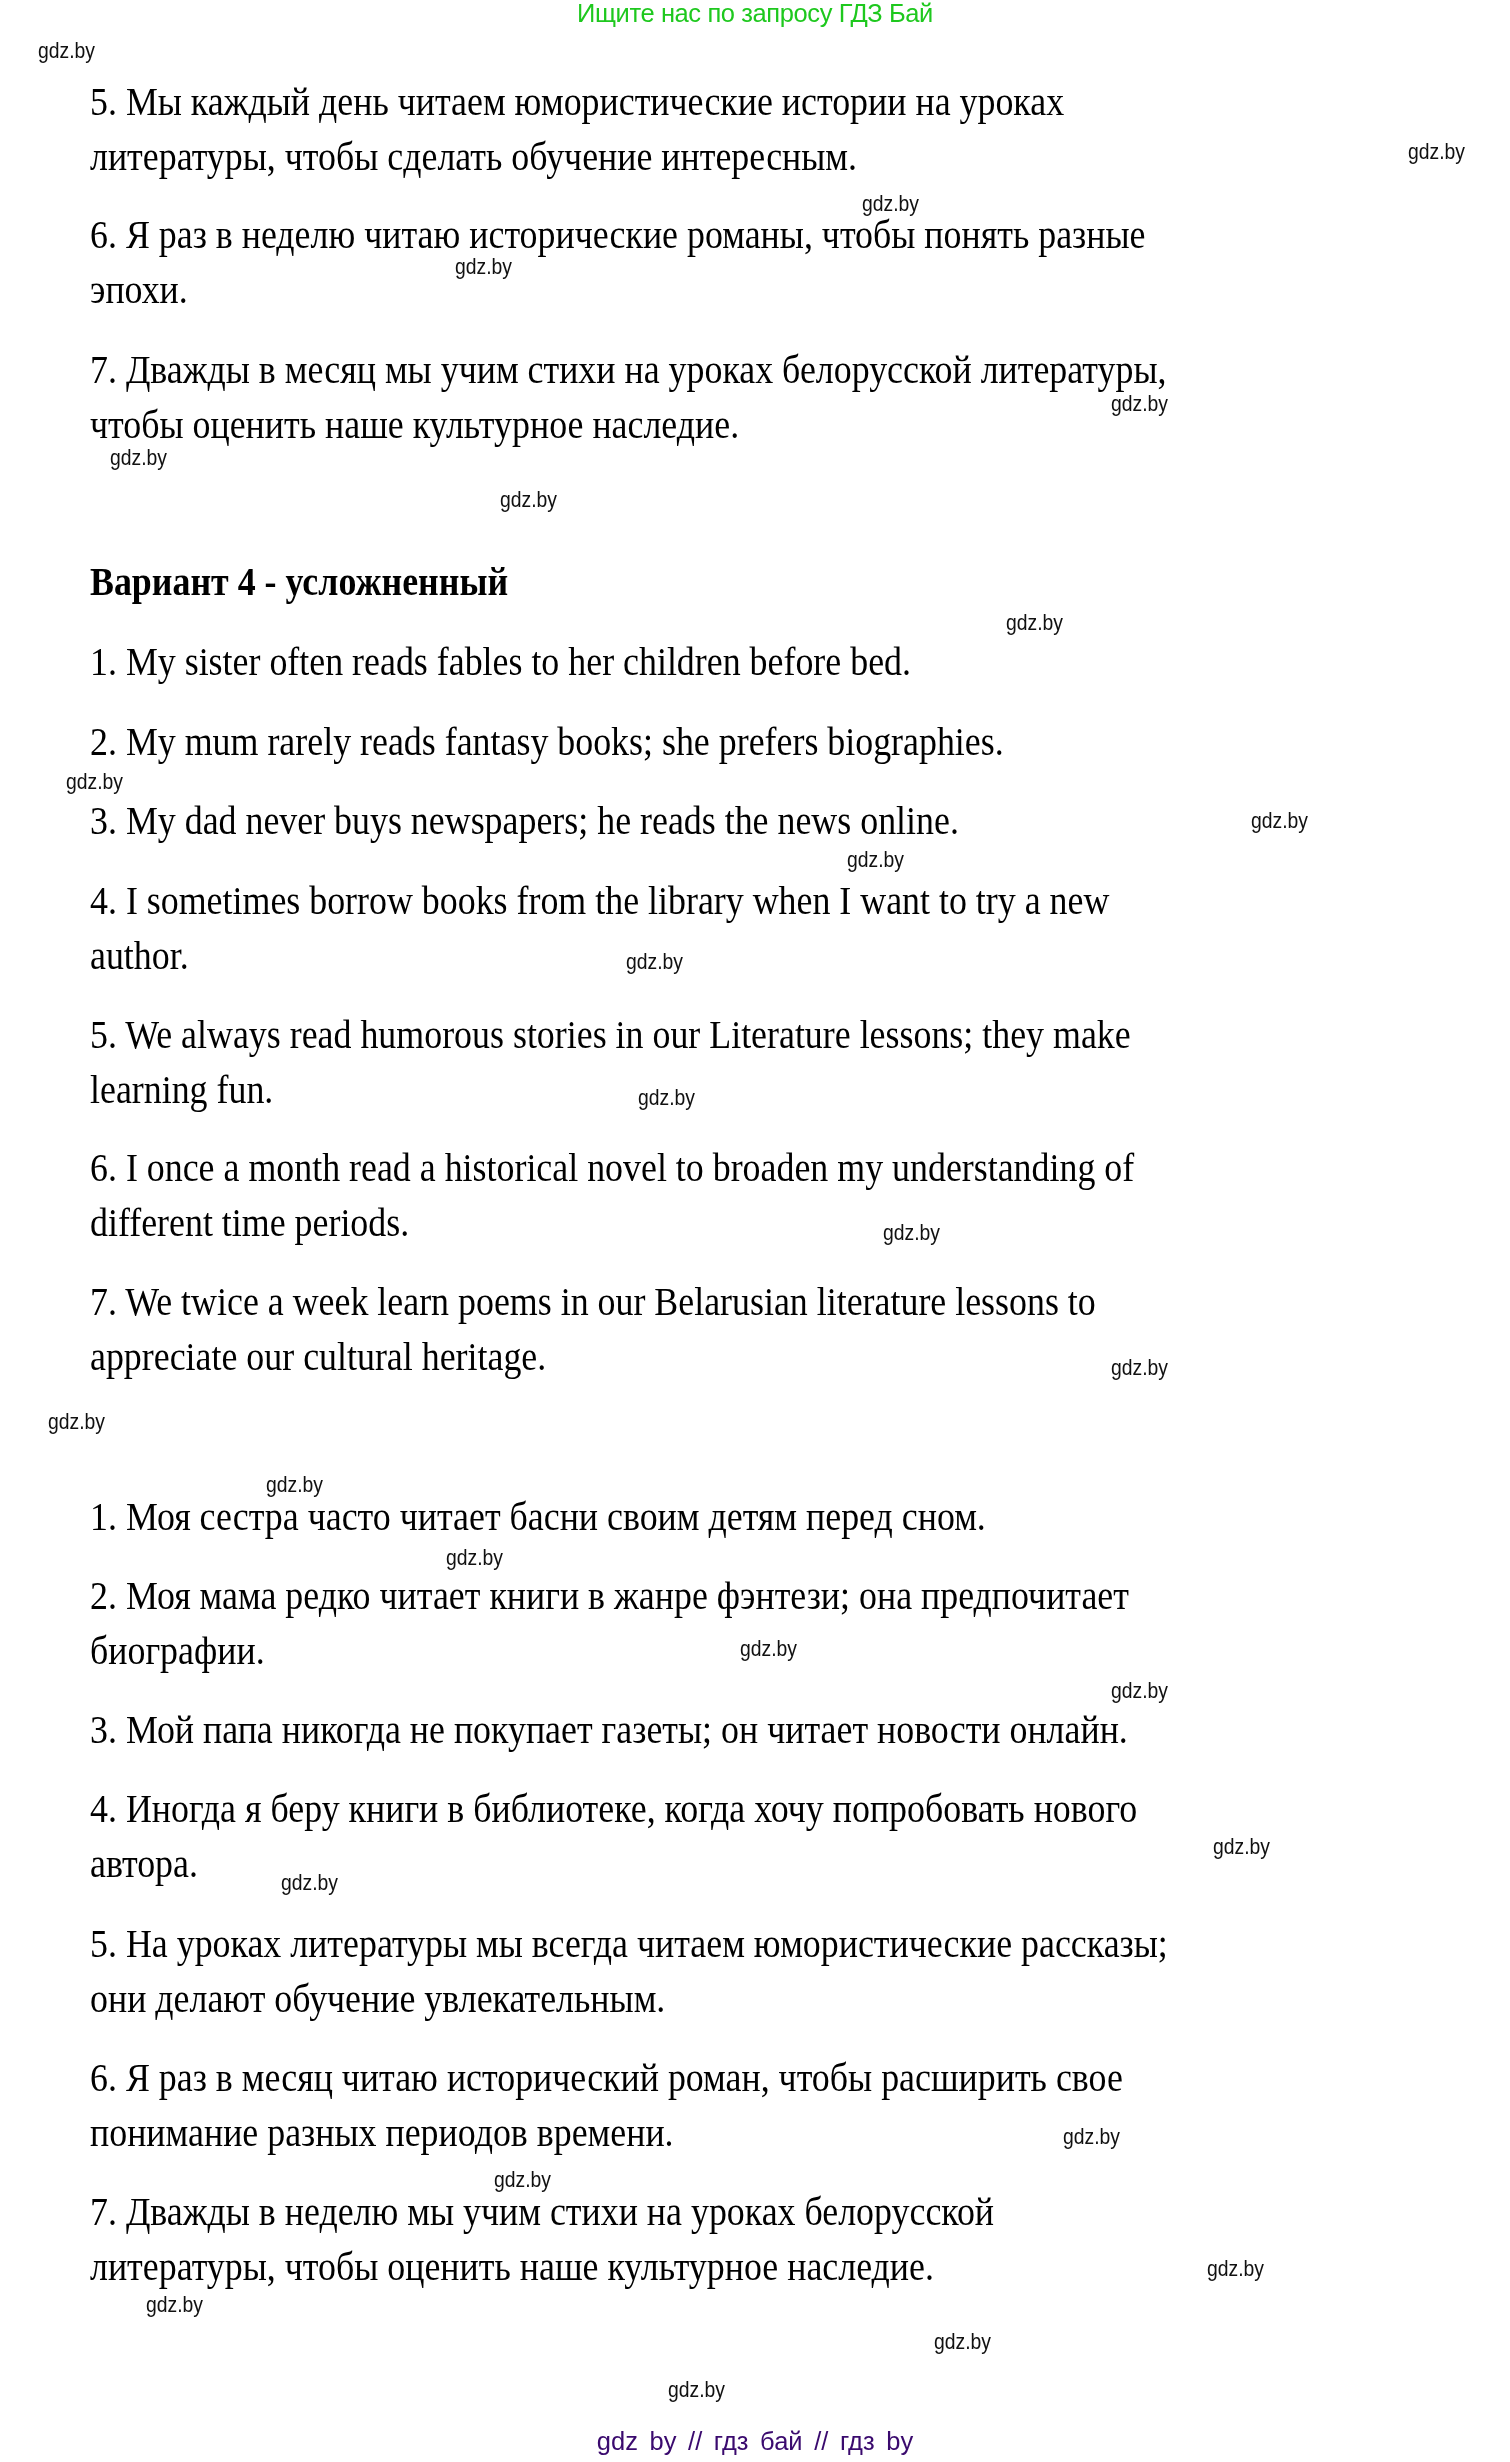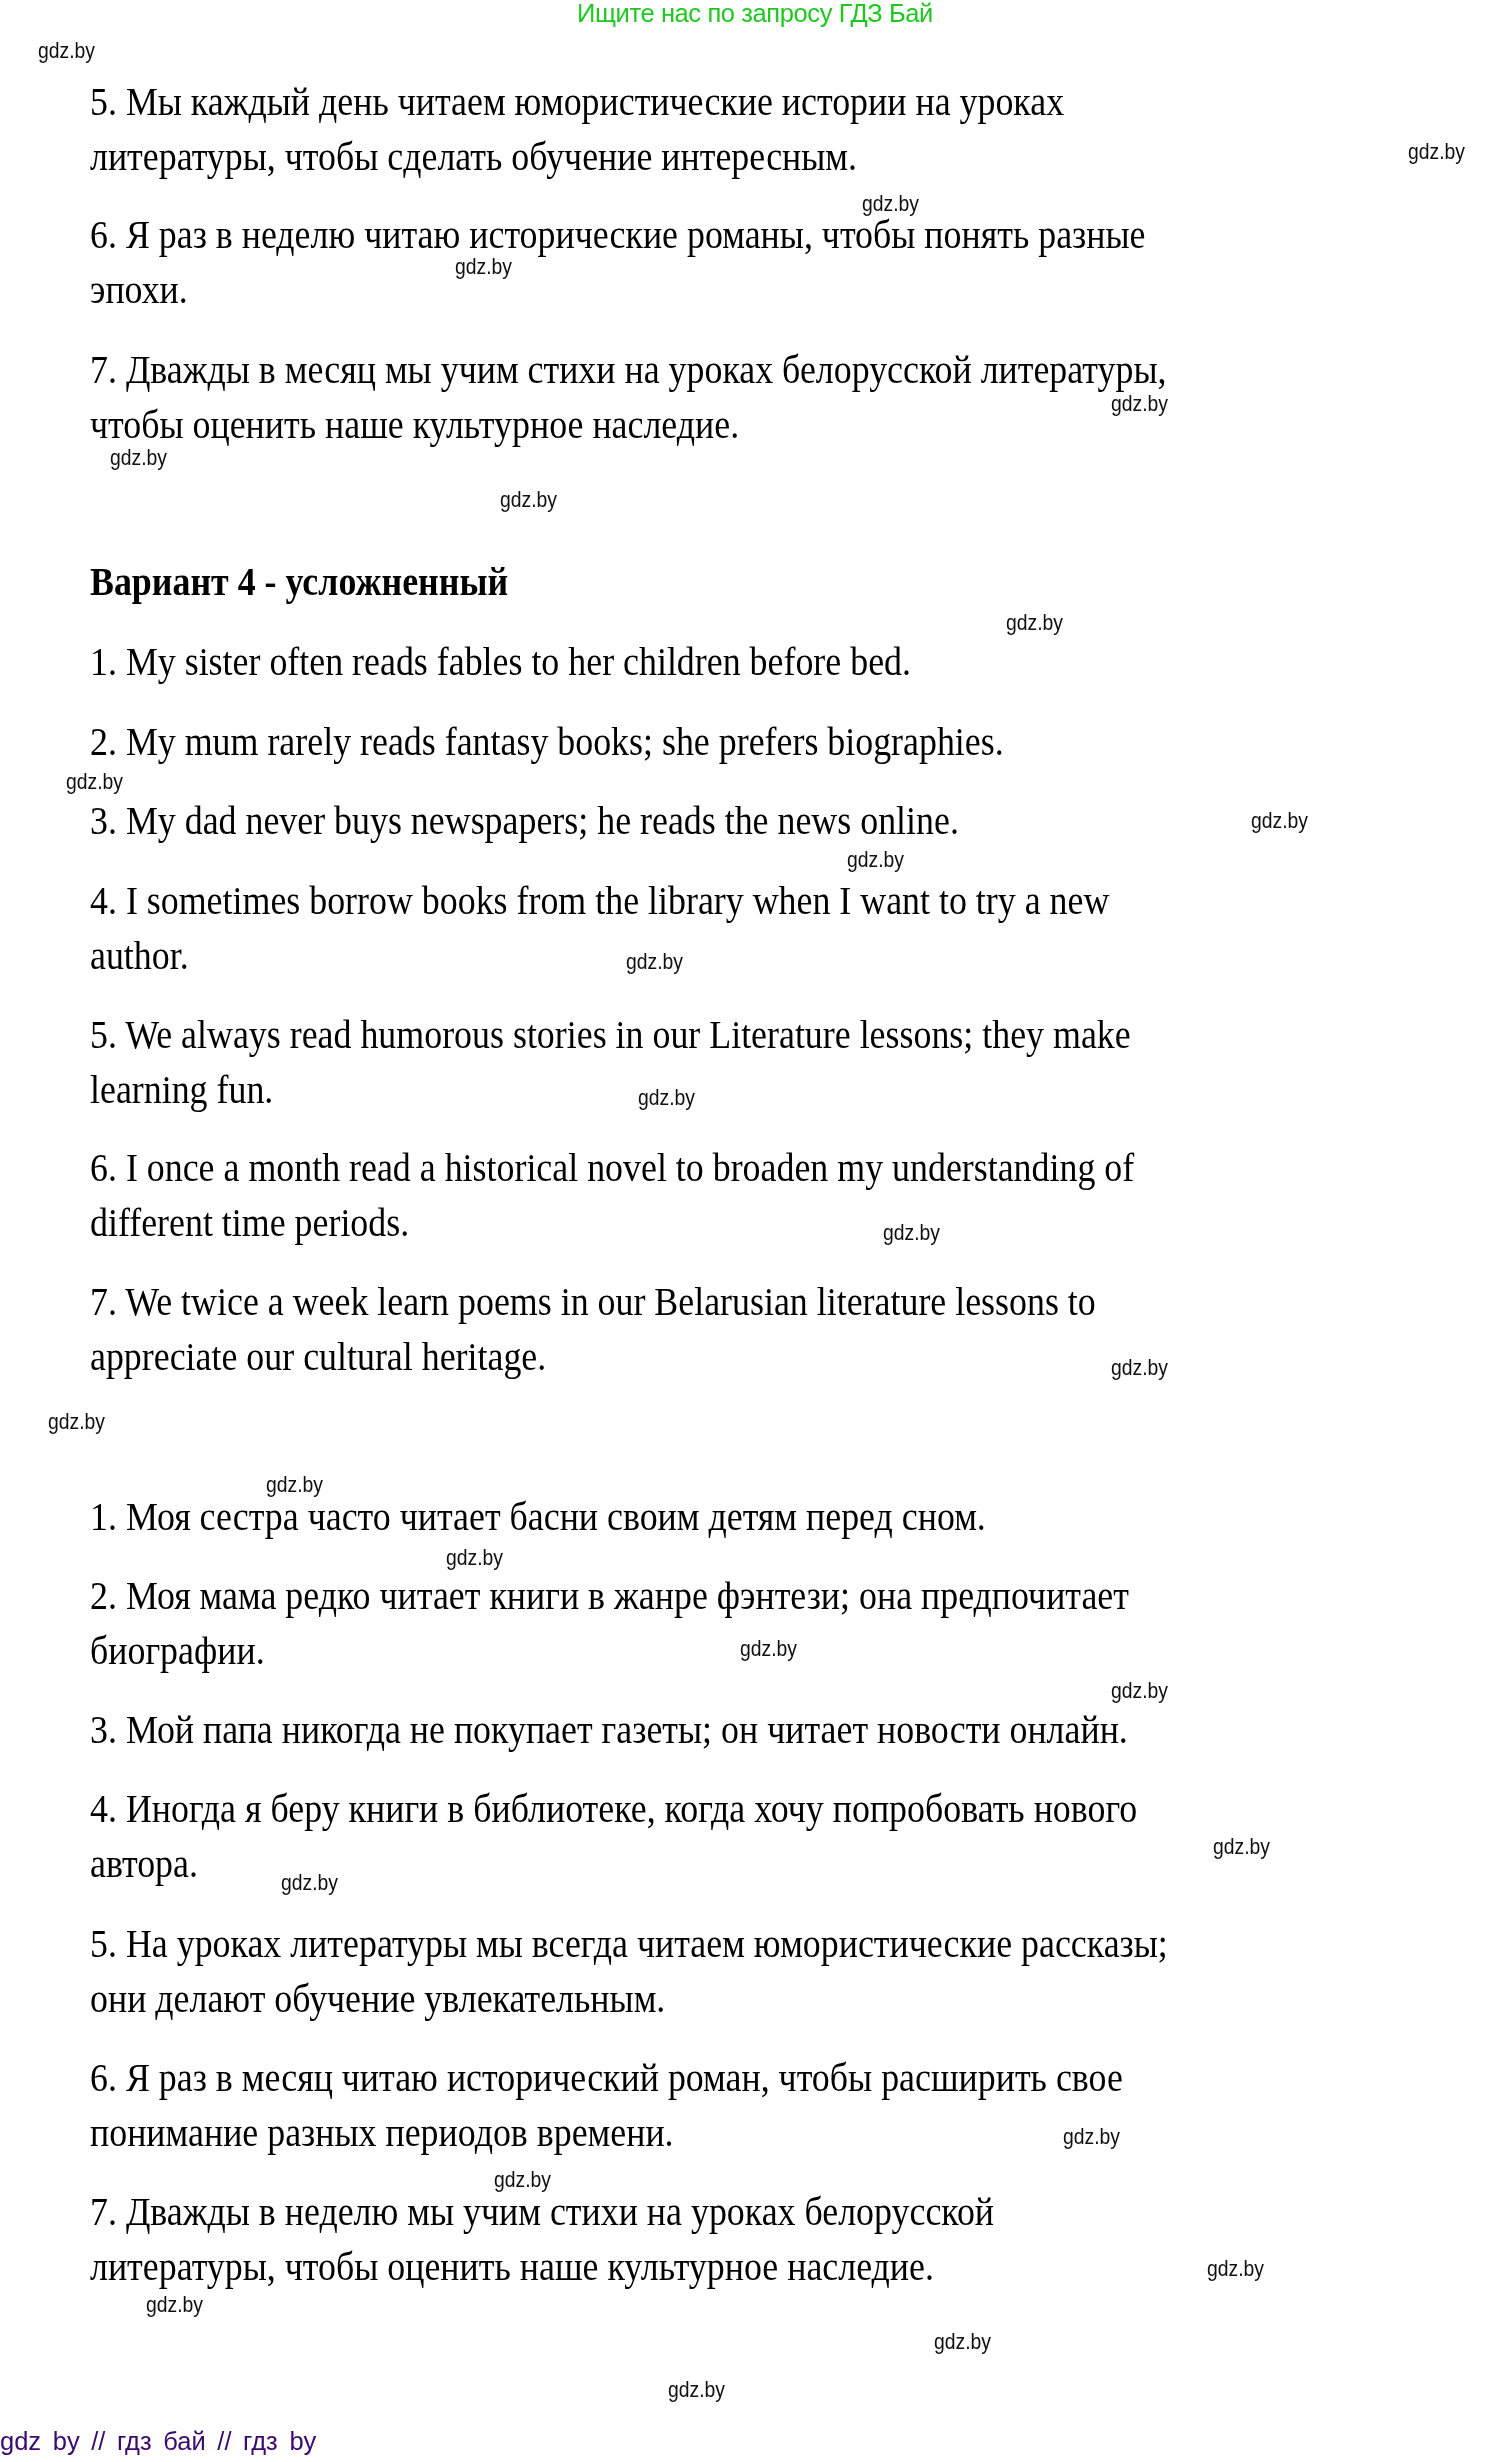--- a/index.html
+++ b/index.html
@@ -5,21 +5,21 @@
   html, body { margin: 0; padding: 0; background: #ffffff; }
   body { width: 1510px; height: 2462px; position: relative; overflow: hidden; }
   .top-banner {
     position: absolute; left: 0; top: 0; width: 1510px; height: 30px;
     text-align: center; color: #1ec81e;
     font-family: "Liberation Sans", sans-serif; font-size: 25.5px; line-height: 27px;
     letter-spacing: -0.4px;
   }
   .footer {
     position: absolute; left: 0; top: 2426px; width: 1510px; height: 30px;
-    color: #3a0a6e;
+    text-align: center; color: #3a0a6e;
     font-family: "Liberation Sans", sans-serif; font-size: 25.5px; line-height: 30px;
     word-spacing: 4.5px;
   }
   .para {
     position: absolute; left: 90px; width: 1366px;
     font-family: "Liberation Serif", serif; font-size: 39px; line-height: 55px;
     color: #000000; transform: scaleX(0.92); transform-origin: left top;
     white-space: pre-line;
   }
   .heading {

